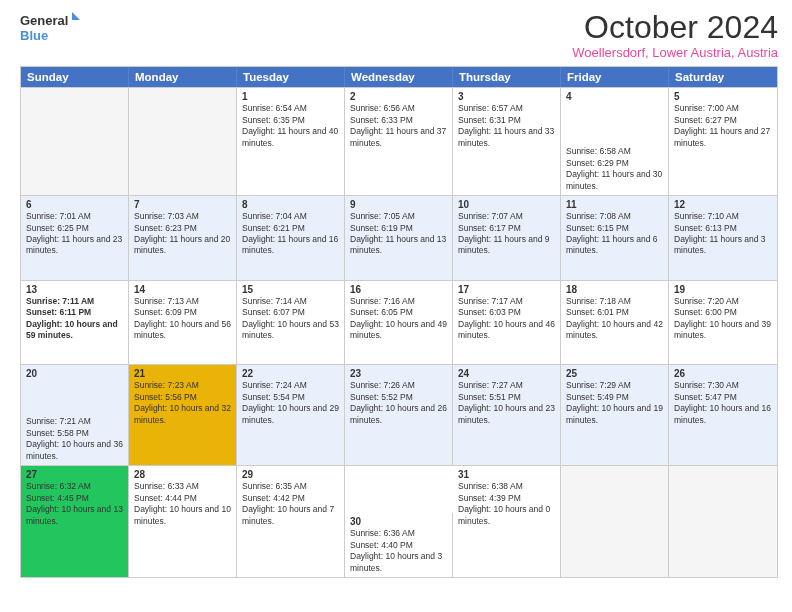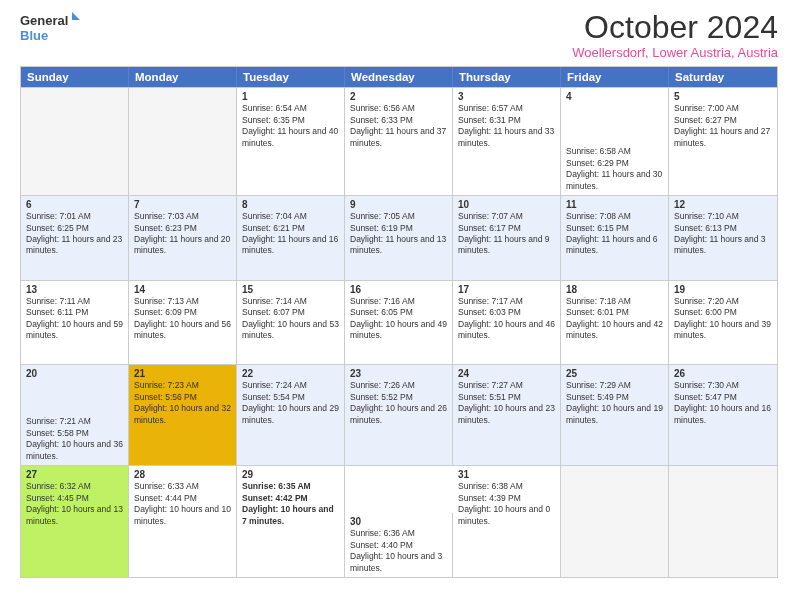--- a/index.html
+++ b/index.html
@@ -208,21 +208,21 @@
           <div class="cal-cell" style="background: rgb(234, 240, 251);">
             <div class="day-num">12</div>
             <div class="day-info" style="white-space: pre-line;">Sunrise: 7:10 AM
 Sunset: 6:13 PM
 Daylight: 11 hours and 3 minutes.</div>
           </div>
         </div>
         <div class="cal-week">
           <div class="cal-cell" style="background: rgb(255, 255, 255);">
             <div class="day-num">13</div>
-            <div class="day-info" style="white-space: pre-line;">Sunrise: 7:11 AM
+            <div class="day-info" style="white-space: pre-line; font-weight: bold;">Sunrise: 7:11 AM
 Sunset: 6:11 PM
 Daylight: 10 hours and 59 minutes.</div>
           </div>
           <div class="cal-cell" style="background: rgb(255, 255, 255);">
             <div class="day-num">14</div>
             <div class="day-info" style="white-space: pre-line;">Sunrise: 7:13 AM
 Sunset: 6:09 PM
 Daylight: 10 hours and 56 minutes.</div>
           </div>
           <div class="cal-cell" style="background: rgb(255, 255, 255);">
@@ -294,35 +294,35 @@
 Daylight: 10 hours and 19 minutes.</div>
           </div>
           <div class="cal-cell" style="background: rgb(234, 240, 251);">
             <div class="day-num">26</div>
             <div class="day-info" style="white-space: pre-line;">Sunrise: 7:30 AM
 Sunset: 5:47 PM
 Daylight: 10 hours and 16 minutes.</div>
           </div>
         </div>
         <div class="cal-week">
-          <div class="cal-cell" style="background: #bef264;">
+          <div class="cal-cell" style="background: #22c55e;">
             <div class="day-num">27</div>
             <div class="day-info" style="white-space: pre-line;">Sunrise: 6:32 AM
 Sunset: 4:45 PM
 Daylight: 10 hours and 13 minutes.</div>
           </div>
           <div class="cal-cell" style="background: rgb(255, 255, 255);">
             <div class="day-num">28</div>
             <div class="day-info" style="white-space: pre-line;">Sunrise: 6:33 AM
 Sunset: 4:44 PM
 Daylight: 10 hours and 10 minutes.</div>
           </div>
           <div class="cal-cell" style="background: rgb(255, 255, 255);">
             <div class="day-num">29</div>
-            <div class="day-info" style="white-space: pre-line; font-weight: bold;">Sunrise: 6:35 AM
+            <div class="day-info" style="white-space: pre-line;">Sunrise: 6:35 AM
 Sunset: 4:42 PM
 Daylight: 10 hours and 7 minutes.</div>
           </div>
           <div class="cal-cell" style="background: rgb(255, 255, 255); margin-top: 47px;">
             <div class="day-num">30</div>
             <div class="day-info" style="white-space: pre-line;">Sunrise: 6:36 AM
 Sunset: 4:40 PM
 Daylight: 10 hours and 3 minutes.</div>
           </div>
           <div class="cal-cell" style="background: rgb(255, 255, 255);">

